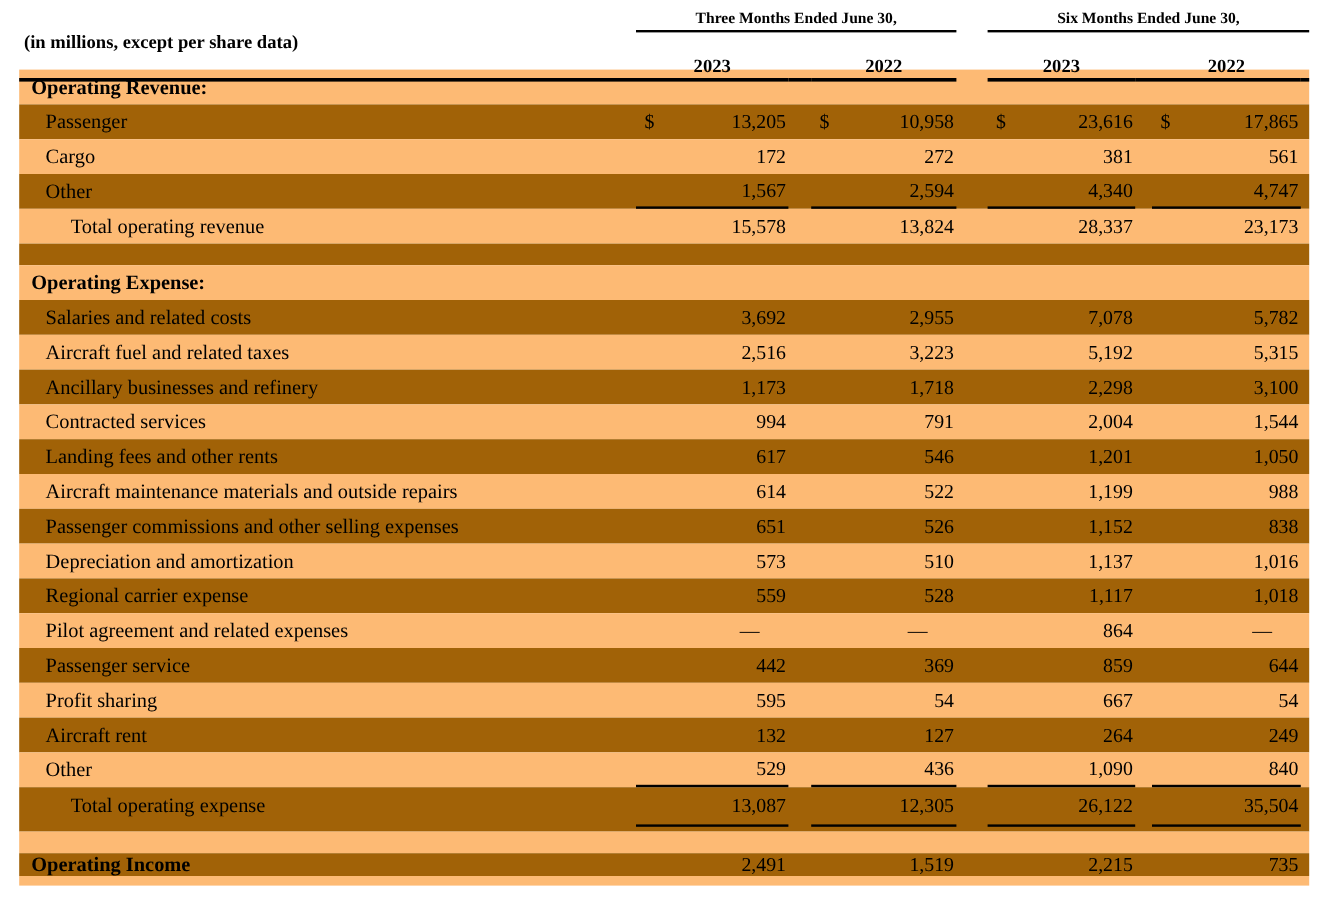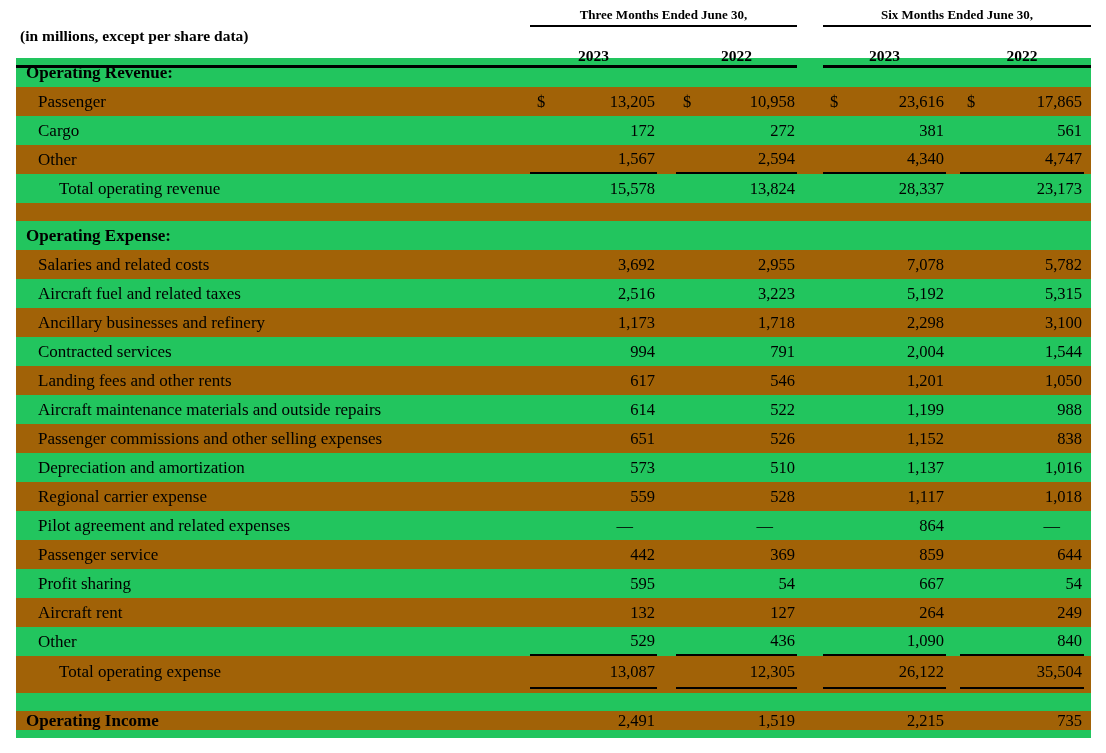--- a/index.html
+++ b/index.html
@@ -35,21 +35,21 @@
     font-weight: 700; font-size: 15.5px; padding: 0 0 20px 4px;
   }
   .yr {
     display: flex; align-items: flex-end; justify-content: center;
     font-weight: 700; font-size: 15.5px; padding-bottom: 0;
   }
 
   
   #rows { margin-top: 3px; }
   .row { height: 29px; }
-  .row.blue, .spacer.blue, .strip.blue { background: #22c55e; }
+  .row.blue, .spacer.blue, .strip.blue { background: #fdba74; }
   .row.white, .spacer.white { background: #a16207; }
 
   .rl { display: flex; align-items: center; font-size: 17px; white-space: nowrap; }
   .section .rl { font-weight: 700; padding-left: 10px; }
   .data .rl { padding-left: 22px; }
   .total .rl { padding-left: 43px; }
   .income .rl { font-weight: 700; padding-left: 10px; }
 
   .v {
     display: flex; justify-content: space-between; align-items: center;

